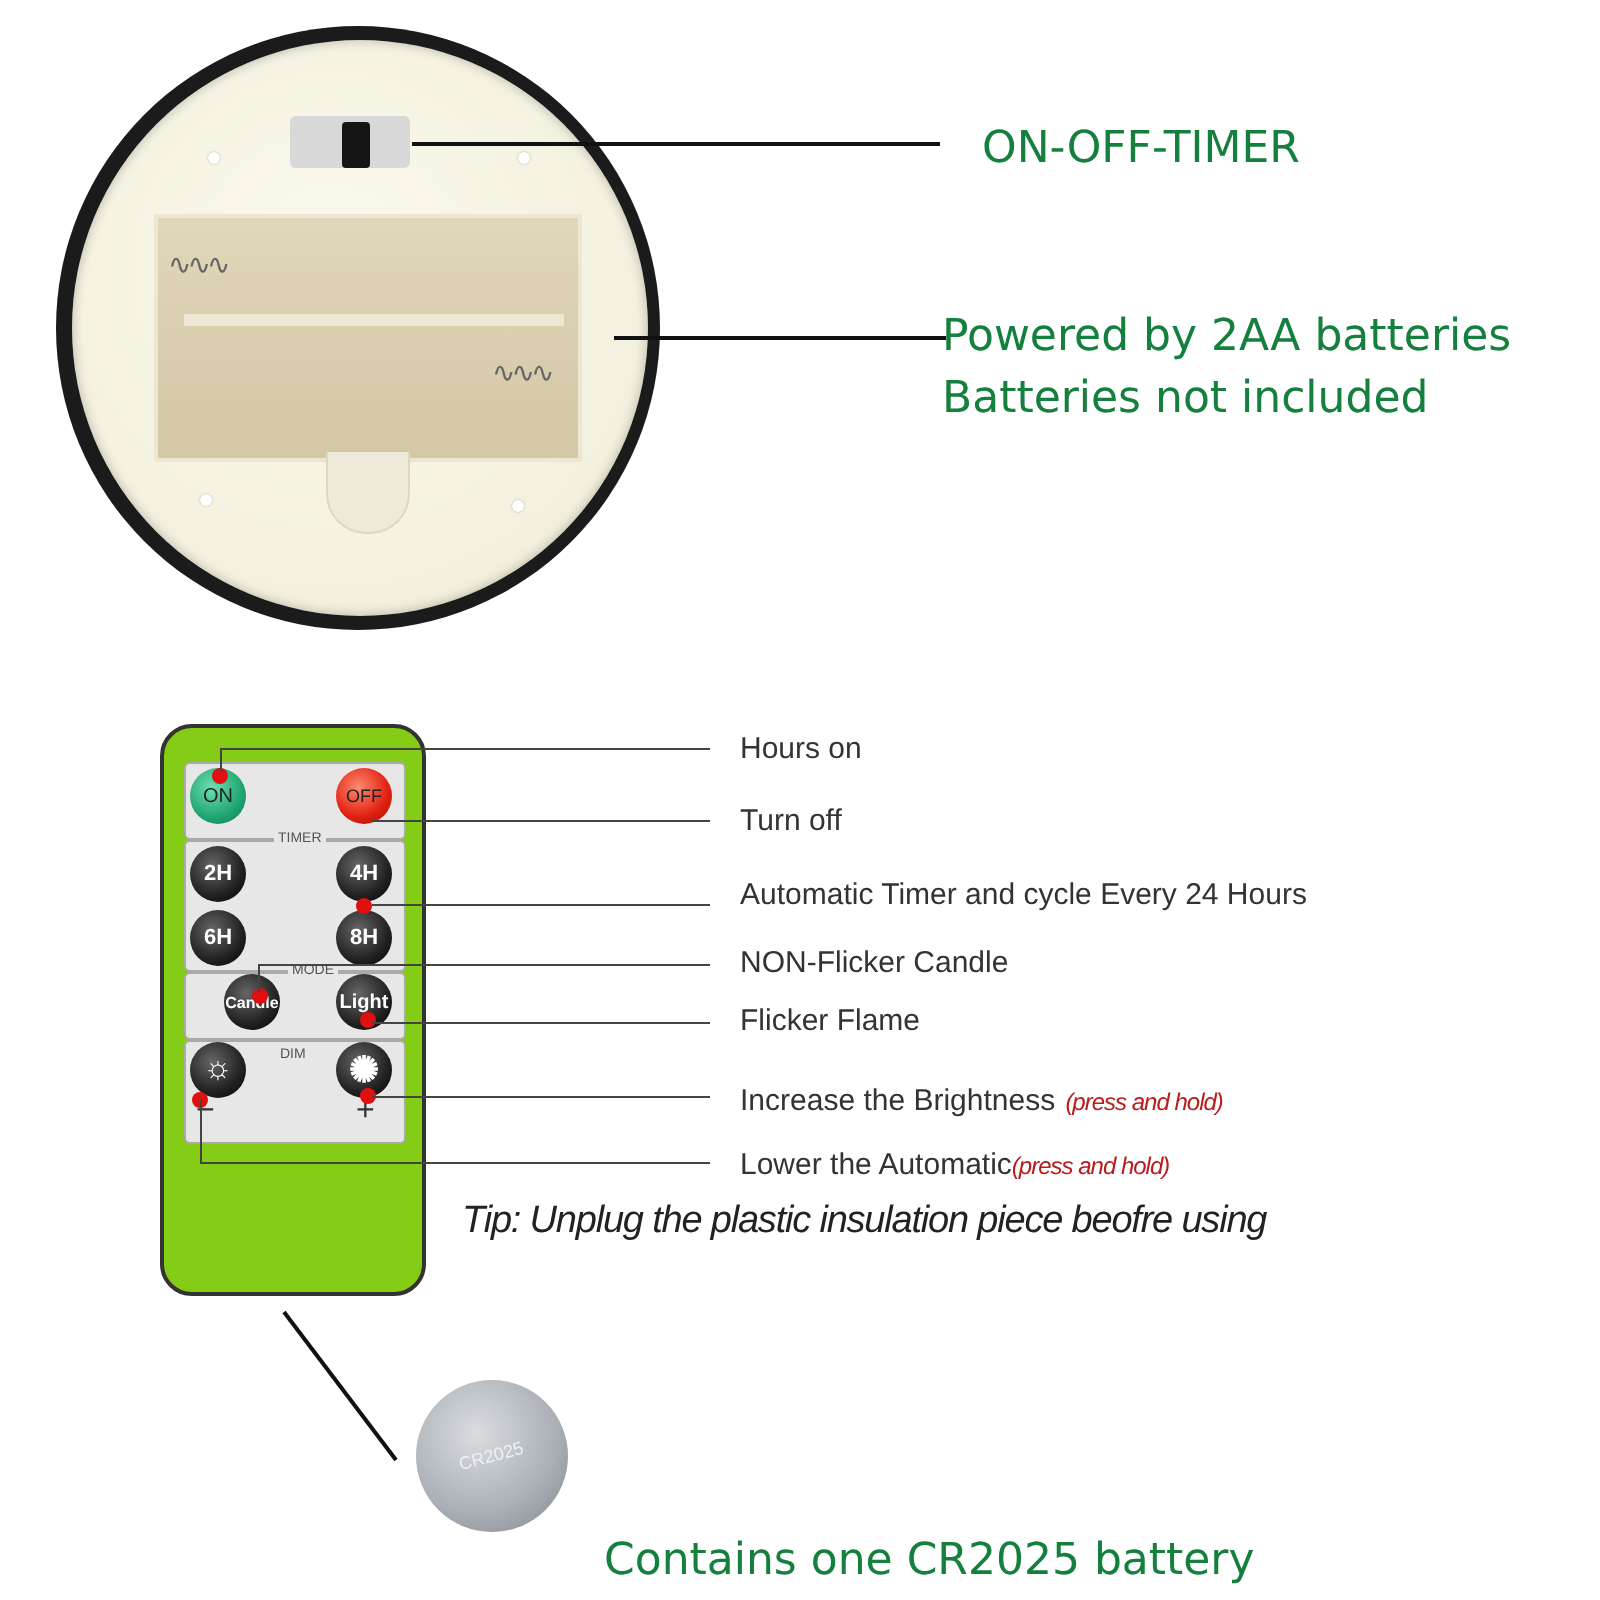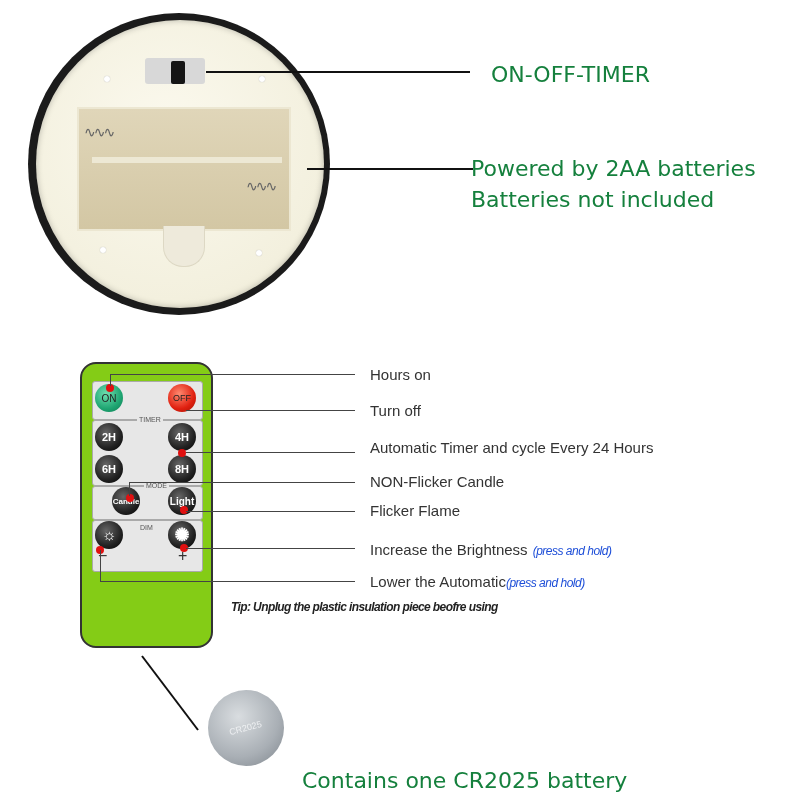--- a/index.html
+++ b/index.html
@@ -1,21 +1,21 @@
 <!DOCTYPE html>
 <html><head>
 <meta charset="utf-8">
 <style>
   html, body { margin:0; padding:0; background:#ffffff; }
   body { width:800px; height:800px; position:relative; overflow:hidden; font-family:"DejaVu Sans", sans-serif; }
   .abs { position:absolute; }
   .label-big { font-family:"DejaVu Sans", sans-serif; font-size:22px; color:#15803d; white-space:nowrap; }
   .label-sm { font-family:"Liberation Sans", sans-serif; font-size:15px; color:#333; white-space:nowrap; }
-  .italic-sm { font-family:"Liberation Sans", sans-serif; font-style:italic; font-size:12px; color:#1d4ed8; letter-spacing:-0.5px; }
-  .tip { font-family:"Liberation Sans", sans-serif; font-style:italic; font-size:12px; color:#222; letter-spacing:-0.6px; white-space:nowrap;font-weight:bold; }
+  .italic-sm { font-family:"Liberation Sans", sans-serif; font-style:italic; font-size:12px; color:#b91c1c; letter-spacing:-0.5px; }
+  .tip { font-family:"Liberation Sans", sans-serif; font-style:italic; font-size:19px; color:#222; letter-spacing:-0.6px; white-space:nowrap; }
   .line { position:absolute; background:#111; }
   .rline { position:absolute; background:#444; }
 
   
   .puck { left:28px; top:13px; width:302px; height:302px; border-radius:50%; background:#1b1b1b; }
   .puck-face { left:36px; top:20px; width:288px; height:288px; border-radius:50%; background:radial-gradient(circle at 45% 40%, #fbf9ee 0%, #f3f0de 70%, #e7e3cc 100%); box-shadow: inset 0 0 6px rgba(0,0,0,0.25); }
   .switch-slot { left:145px; top:58px; width:60px; height:26px; background:#d8d8d8; border-radius:3px; }
   .switch-knob { left:171px; top:61px; width:14px; height:23px; background:#151515; border-radius:2px; }
   .bay { left:77px; top:107px; width:210px; height:120px; background:linear-gradient(#e0d6b9,#d3c7a4); border:2px solid #ece7d2; }
   .bay-divider { left:92px; top:157px; width:190px; height:6px; background:#ede8d4; }

